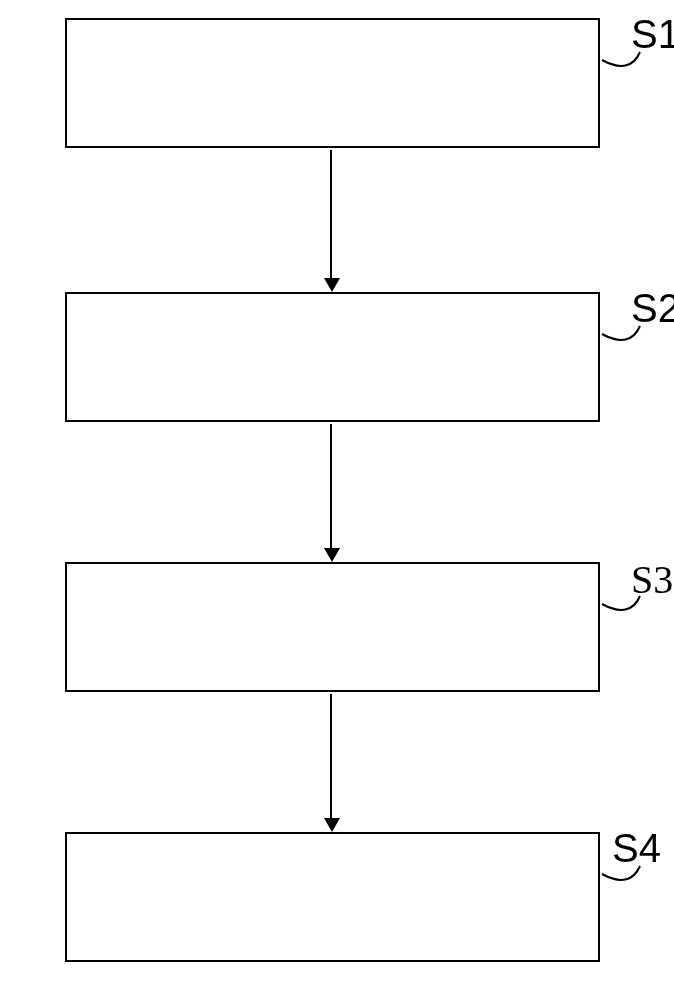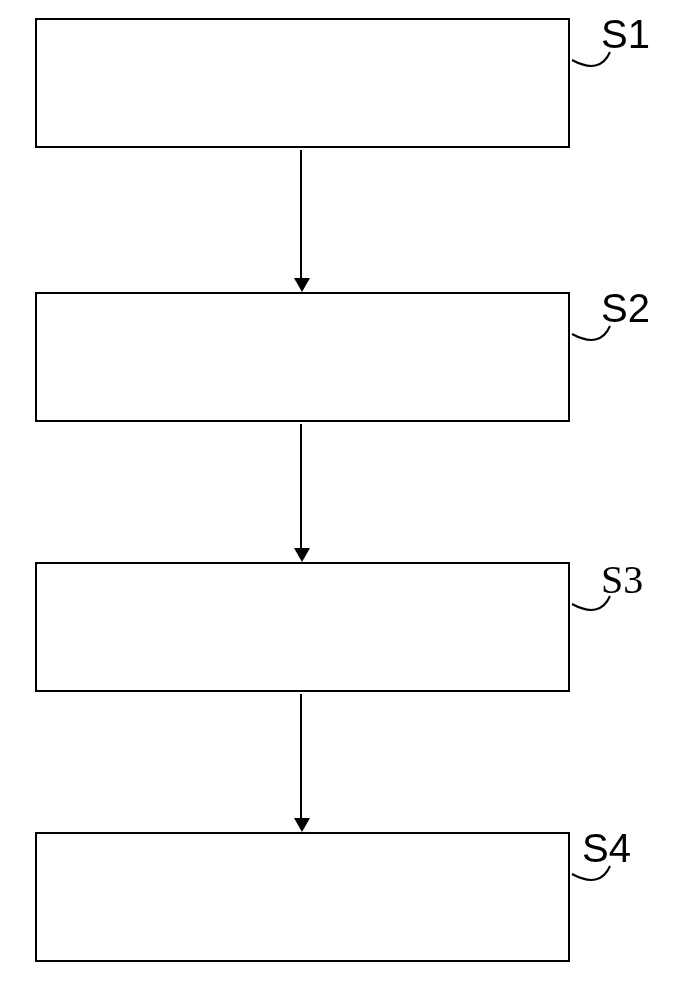--- a/index.html
+++ b/index.html
@@ -9,20 +9,21 @@
     width: 674px;
     height: 1000px;
     font-family: Arial, Helvetica, sans-serif;
     font-size: 40px;
     color: #000;
   }
   .canvas {
     position: relative;
     width: 608px;
     height: 1000px;
+    margin-left: 30px;
   }
   .step-box {
     position: absolute;
     background: #ffffff;
     border: 2px solid #000;
     box-sizing: border-box;
   }
   .step-label {
     position: absolute;
     font-weight: 400;

